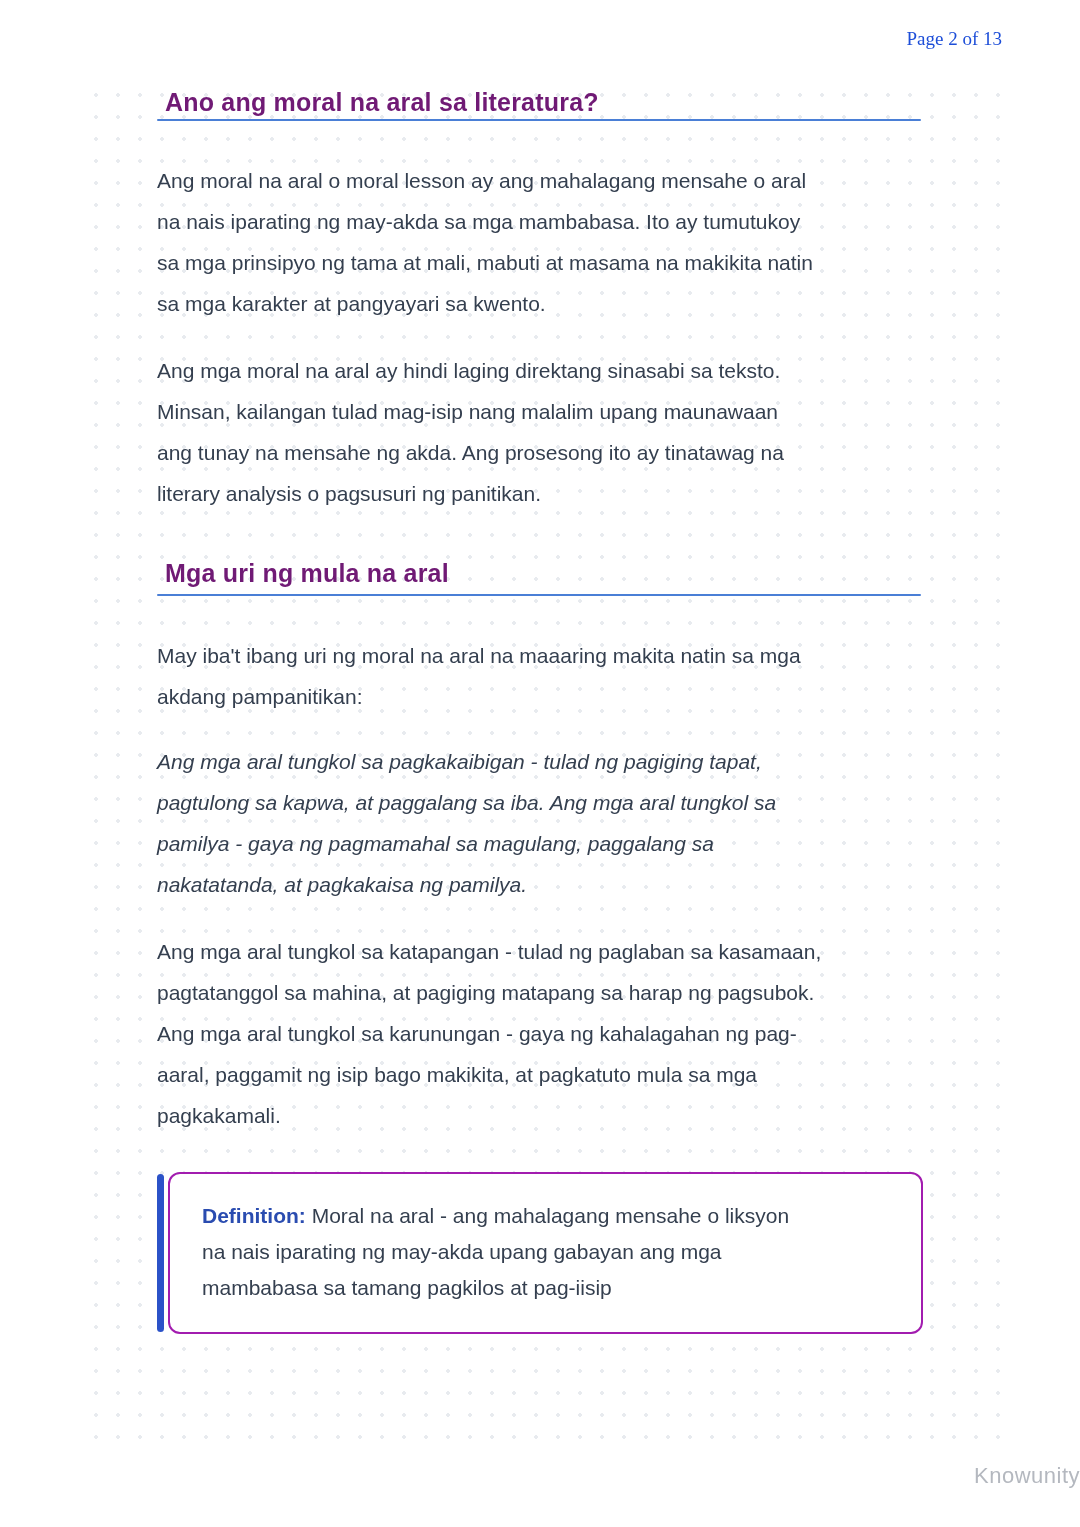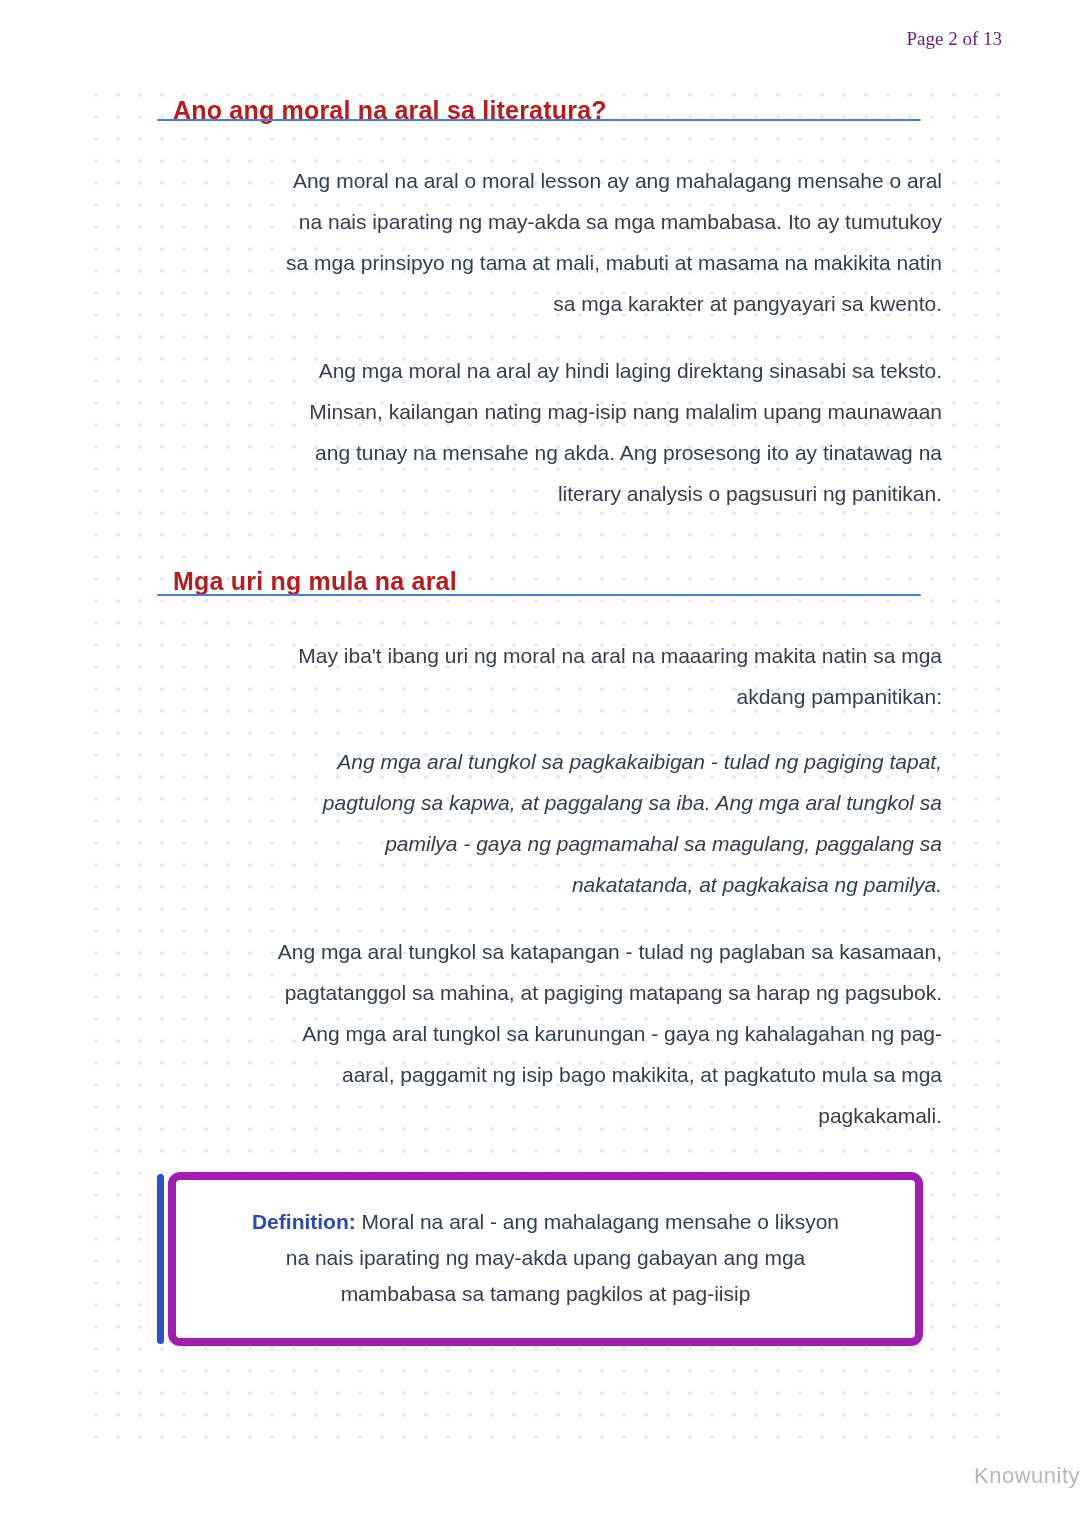--- a/index.html
+++ b/index.html
@@ -23,52 +23,51 @@
     background-size: 22px 22px;
     pointer-events: none;
   }
 
   .page-indicator {
     position: absolute;
     top: 28px;
     right: 78px;
     font-family: "Liberation Serif", serif;
     font-size: 19px;
-    color: #701a75;
+    color: #1d4ed8;
   }
 
   .section-heading {
     position: absolute;
     left: 157px;
     width: 766px;
-    margin: 16px;
+    margin: 8px;
     font-size: 25px;
     font-weight: bold;
-    color: #b91c1c;
+    color: #701a75;
     letter-spacing: 0.2px;
   }
   .heading-rule {
     position: absolute;
     left: 157px;
     width: 764px;
     height: 2px;
     background: #4a7fd6;
     border-radius: 1px;
   }
 
   .body-par {
     position: absolute;
     left: 157px;
     width: 785px;
     margin: 0;
     font-size: 21px;
     line-height: 41px;
     color: #343f4f;
     white-space: pre-line;
-    text-align: right;
   }
 
   
   .definition-wrap {
     position: absolute;
     left: 157px;
     top: 1172px;
     width: 766px;
   }
   .definition-bar {
@@ -76,28 +75,27 @@
     left: 0;
     top: 2px;
     bottom: 2px;
     width: 7px;
     background: #2b52c8;
     border-radius: 4px;
   }
   .definition-box {
     margin-left: 11px;
     background: #ffffff;
-    border: 8px solid #a21caf;
+    border: 2px solid #a21caf;
     border-radius: 12px;
     padding: 24px 32px 26px 32px;
     font-size: 21px;
     line-height: 36px;
     color: #343f4f;
     white-space: pre-line;
-    text-align: center;
   }
   .definition-label {
     font-weight: bold;
     color: #2a4cb0;
   }
 
   .footer-brand {
     position: absolute;
     top: 1463px;
     left: 0;
@@ -128,21 +126,21 @@
 
 <h2 id="h1" class="section-heading">Ano ang moral na aral sa literatura?</h2>
 <div id="rule1" class="heading-rule"></div>
 
 <p id="p1" class="body-par">Ang moral na aral o moral lesson ay ang mahalagang mensahe o aral
 na nais iparating ng may-akda sa mga mambabasa. Ito ay tumutukoy
 sa mga prinsipyo ng tama at mali, mabuti at masama na makikita natin
 sa mga karakter at pangyayari sa kwento.</p>
 
 <p id="p2" class="body-par">Ang mga moral na aral ay hindi laging direktang sinasabi sa teksto.
-Minsan, kailangan nating mag-isip nang malalim upang maunawaan
+Minsan, kailangan tulad mag-isip nang malalim upang maunawaan
 ang tunay na mensahe ng akda. Ang prosesong ito ay tinatawag na
 literary analysis o pagsusuri ng panitikan.</p>
 
 <h2 id="h2" class="section-heading">Mga uri ng mula na aral</h2>
 <div id="rule2" class="heading-rule"></div>
 
 <p id="p3" class="body-par">May iba't ibang uri ng moral na aral na maaaring makita natin sa mga
 akdang pampanitikan:</p>
 
 <p id="p4" class="body-par">Ang mga aral tungkol sa pagkakaibigan - tulad ng pagiging tapat,

